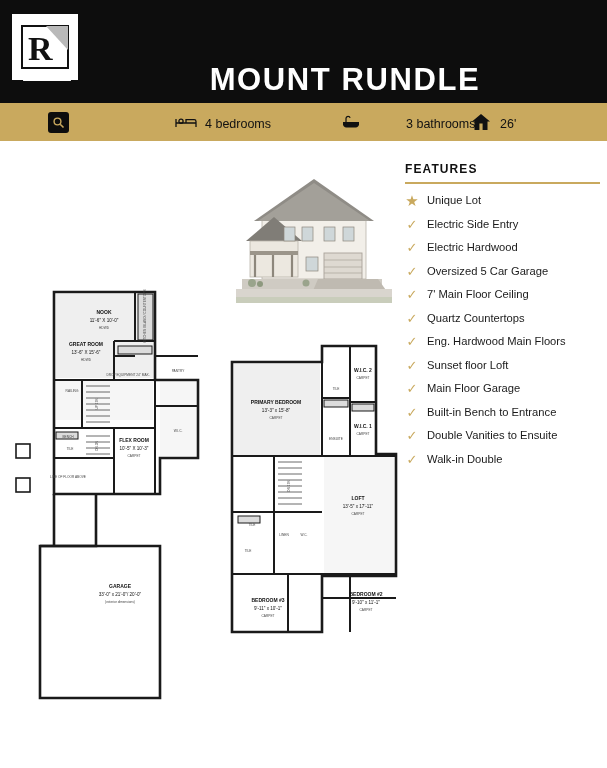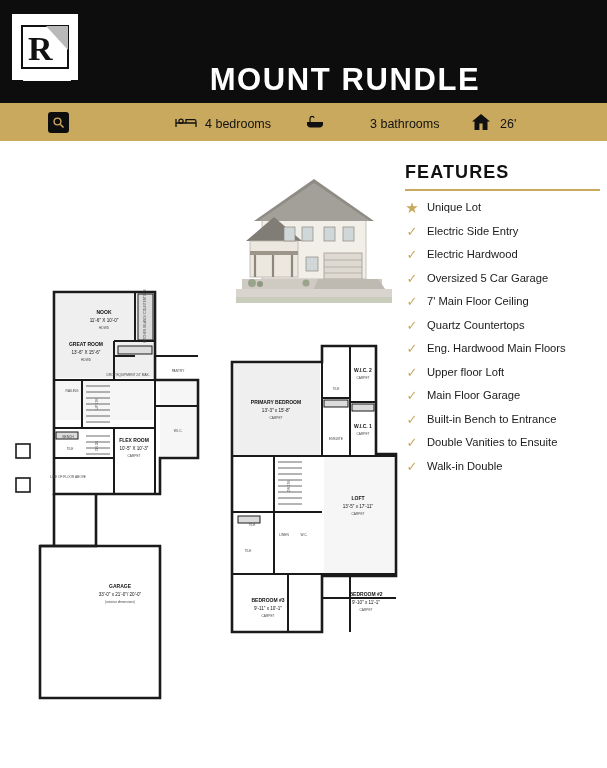--- a/index.html
+++ b/index.html
@@ -53,29 +53,29 @@
     background: #0d0d0d; border-radius: 3px;
     display:flex; align-items:center; justify-content:center;
   }
   .goldbar .left-icon svg { display:block; }
   .stat {
     position: absolute; display: flex; align-items: flex-end; gap: 8px;
     color: #111; font-size: 12.5px;
   }
   .stat .ic { width: 22px; height: 18px; display:flex; align-items:center; justify-content:center; }
   .stat-beds { left: 175px; top: 10px; }
-  .stat-baths { left: 304px; top: 10px; gap: 44px; }
+  .stat-baths { left: 340px; top: 10px; gap: 44px; }
   .stat-width { left: 470px; top: 10px; }
 
   
   .features {
     position: absolute; left: 405px; top: 162px; width: 195px;
   }
   .features h2 {
-    font-size: 18px; font-weight: bold; letter-spacing: 1.1px; color:#111;
+    font-size: 12px; font-weight: bold; letter-spacing: 1.1px; color:#111;
   }
   .features .rule {
     height: 2px; background: #c9a95e; margin-top: 6px; width: 195px;
   }
   .feat-list { margin-top: 10px; }
   .feat {
     display: flex; align-items: flex-start; gap: 8px; margin-bottom: 10.5px;
     font-size: 11.2px; color: #1a1a1a; line-height: 13px;
   }
   .feat .tick { width: 14px; flex: 0 0 14px; text-align:center; color: #c9a95e; font-size: 13px; line-height: 13px; }
@@ -182,21 +182,21 @@
       <div class="feat">
         <span class="tick">✓</span>
         <span>Quartz Countertops</span>
       </div>
       <div class="feat">
         <span class="tick">✓</span>
         <span>Eng. Hardwood Main Floors</span>
       </div>
       <div class="feat">
         <span class="tick">✓</span>
-        <span>Upper floor Loft</span>
+        <span>Sunset floor Loft</span>
       </div>
       <div class="feat">
         <span class="tick">✓</span>
         <span>Main Floor Garage</span>
       </div>
       <div class="feat">
         <span class="tick">✓</span>
         <span>Built-in Bench to Entrance</span>
       </div>
       <div class="feat">

